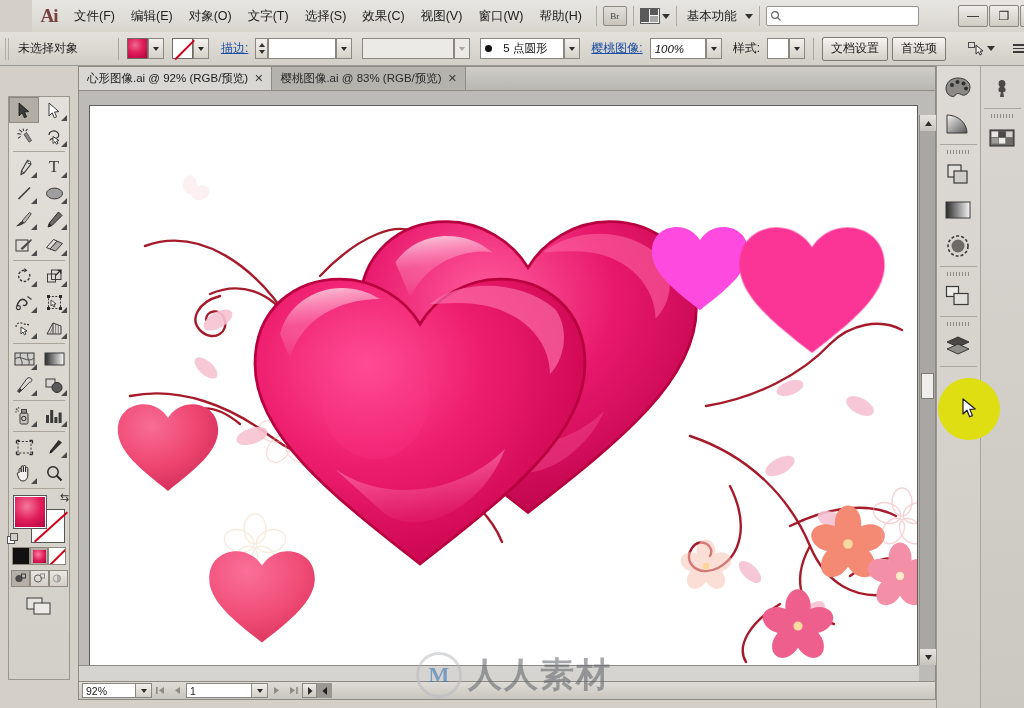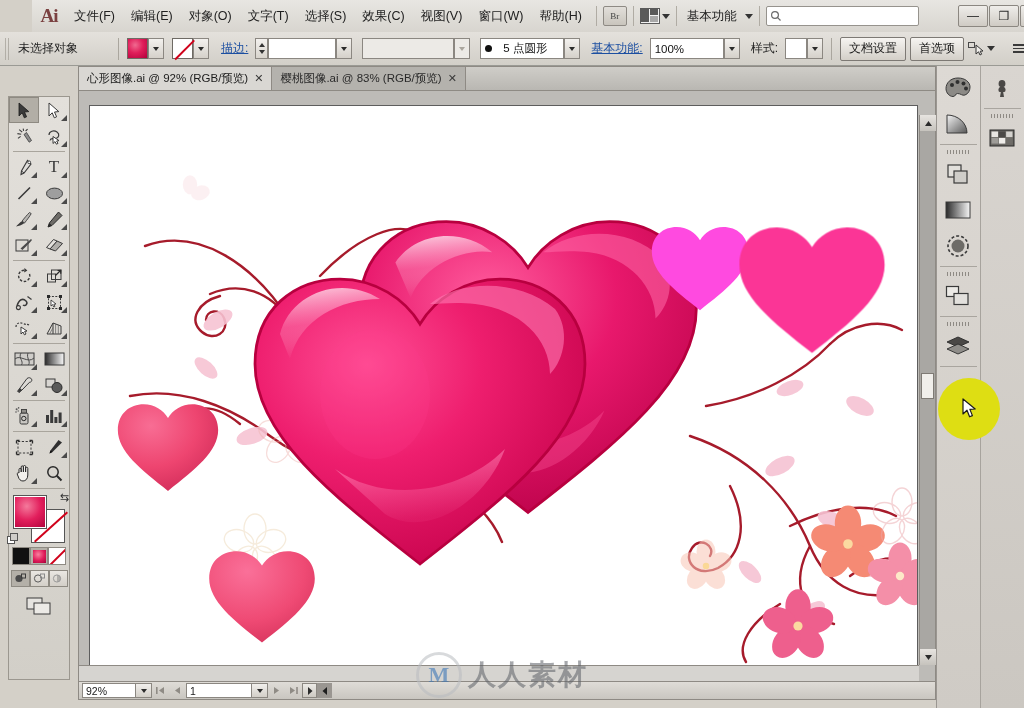--- a/index.html
+++ b/index.html
@@ -240,21 +240,21 @@
   .watermark{
     position:absolute;left:416px;top:652px;width:200px;height:46px;
     display:flex;align-items:center;gap:6px;pointer-events:none;opacity:.55;
   }
   .wm-ring{
     width:40px;height:40px;border-radius:50%;border:3px solid #b9bcc0;
     display:flex;align-items:center;justify-content:center;
     font-family:"Liberation Serif",serif;font-size:22px;color:#2f6fb5;font-weight:bold;
   }
   .wm-text{
-    font-family:"DejaVu Sans",sans-serif;font-weight:bold;font-size:28px;
+    font-family:"DejaVu Sans",sans-serif;font-weight:bold;font-size:34px;
     color:#5d6167;letter-spacing:2px;
   }
 </style>
 </head>
 <body>
 
 <div id="app">
 
   <div class="menubar">
     <div class="ai-logo">Ai</div>
@@ -343,23 +343,23 @@
     <div class="combo" style="margin-left:6px;">
       <div class="field" style="width:84px;gap:11px;">
         <span style="width:7px;height:7px;border-radius:50%;background:#111;display:inline-block;"></span>
         <span>5 点圆形</span>
       </div>
       <div class="dd-btn">
           <span class="dd-caret"></span>
         </div>
     </div>
 
-    <div class="cb-link" style="margin-left:7px;">基本功能:</div>
+    <div class="cb-link" style="margin-left:7px;">樱桃图像:</div>
     <div class="combo" style="margin-left:3px;">
-      <div class="field" style="width:74px;">100%</div>
+      <div class="field" style="width:56px;font-style:italic;">100%</div>
       <div class="dd-btn">
           <span class="dd-caret"></span>
         </div>
     </div>
 
     <div class="cb-label" style="margin-left:7px;">样式:</div>
     <div class="combo" style="margin-left:3px;">
       <div class="field" style="width:22px;"></div>
       <div class="dd-btn">
           <span class="dd-caret"></span>

